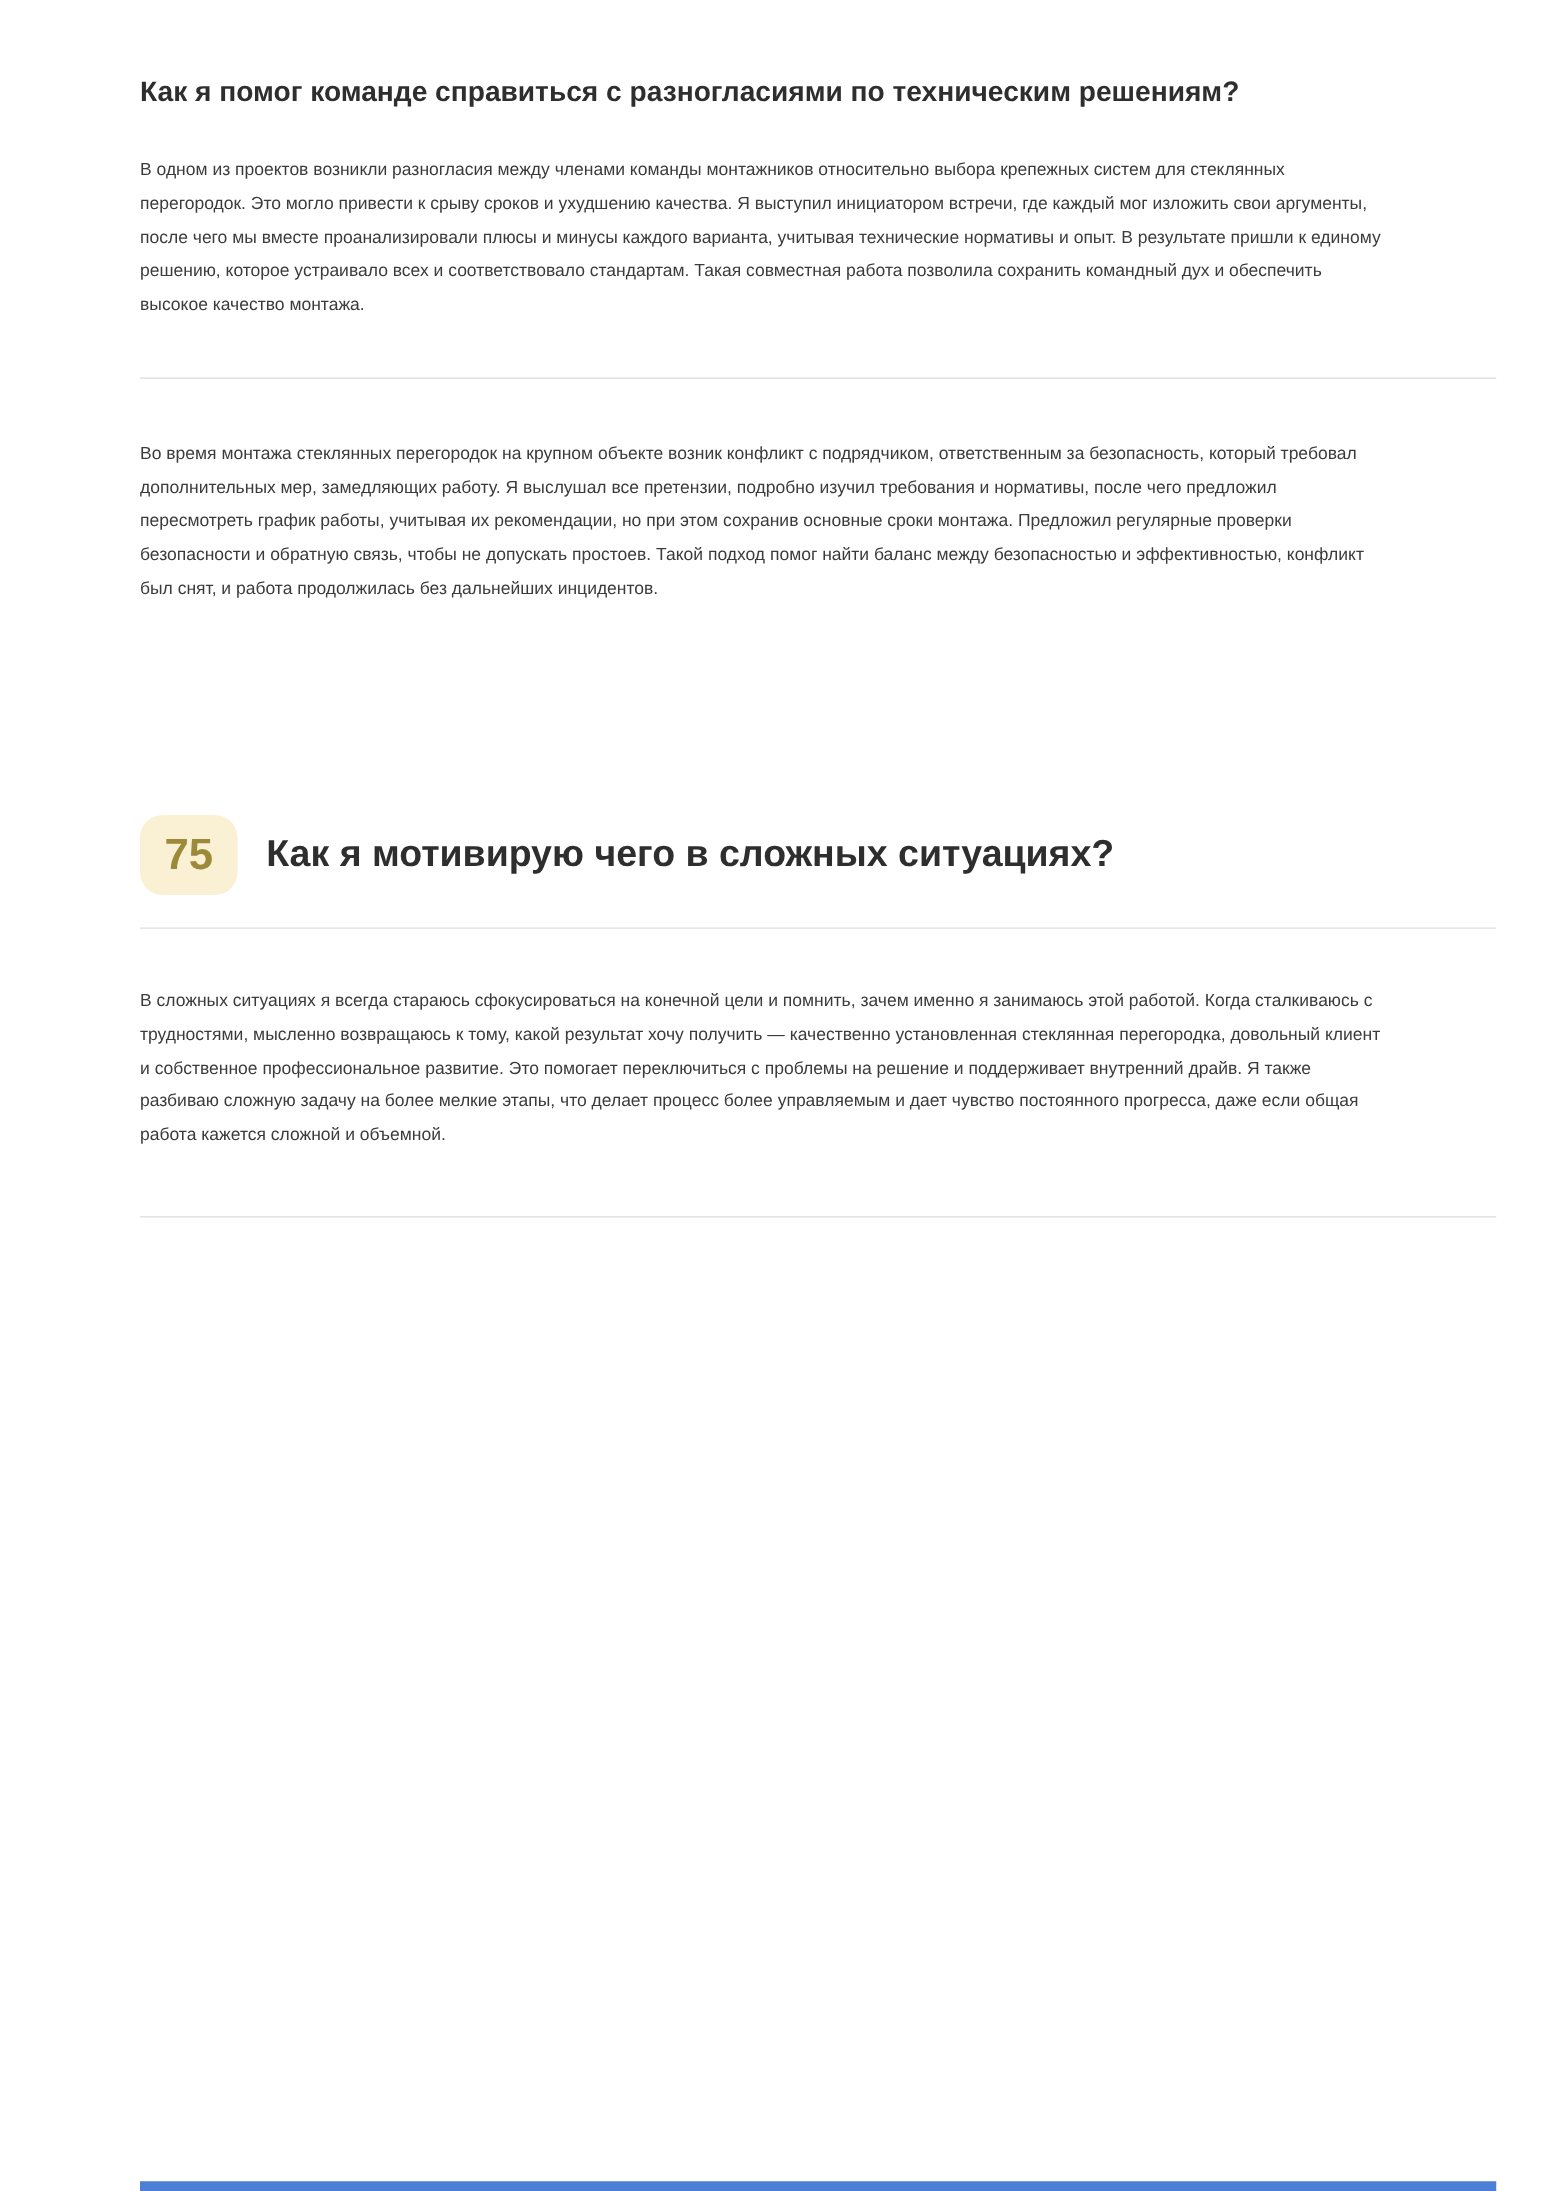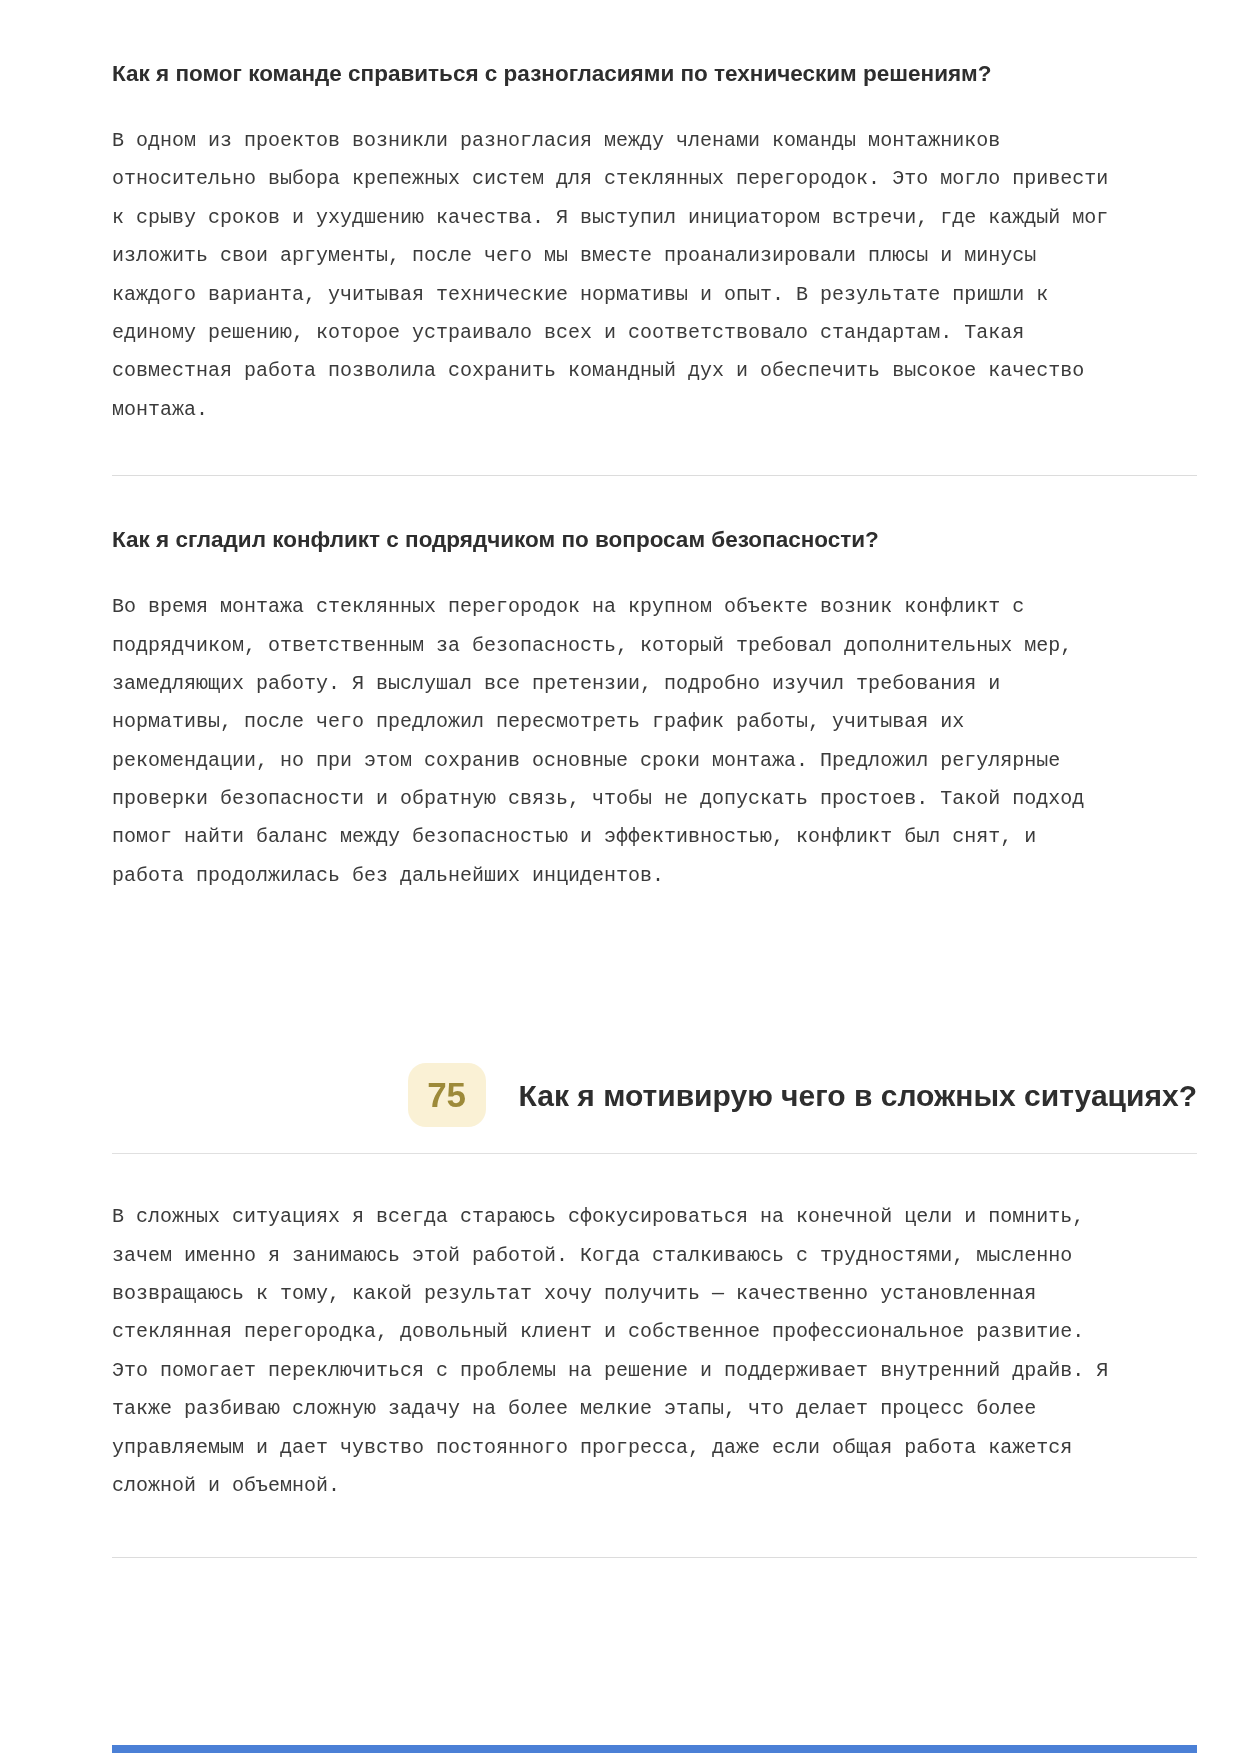--- a/index.html
+++ b/index.html
@@ -21,39 +21,37 @@
   }
   .qa-heading {
     font-size: 22.5px;
     font-weight: 700;
     color: #2e2e2e;
     line-height: 1.6;
     margin: 0 0 30px 0;
     max-width: 980px;
   }
   .qa-body {
-    font-size: 20px;
+    font-size: 14px;
     line-height: 1.92;
     color: #3b3b3b;
     margin: 0;
     max-width: 1000px;
-    font-family: Liberation Mono, monospace;
   }
   .divider {
     border: none;
     border-top: 1px solid #dcdcdc;
     margin: 46px 0;
     width: 100%;
   }
   .question-header {
     display: flex;
     align-items: center;
-    gap: 33px;
+    gap: 23px;
     margin-top: 168px;
-    justify-content: flex-end;
   }
   .question-badge {
     flex: 0 0 auto;
     width: 78px;
     height: 64px;
     border-radius: 18px;
     background: #faf1d5;
     color: #9d8a39;
     font-size: 35px;
     font-weight: 700;
@@ -98,21 +96,20 @@
 <div class="page">
 
   <section>
     <h2 class="qa-heading">Как я помог команде справиться с разногласиями по техническим решениям?</h2>
     <p class="qa-body">В одном из проектов возникли разногласия между членами команды монтажников относительно выбора крепежных систем для стеклянных перегородок. Это могло привести к срыву сроков и ухудшению качества. Я выступил инициатором встречи, где каждый мог изложить свои аргументы, после чего мы вместе проанализировали плюсы и минусы каждого варианта, учитывая технические нормативы и опыт. В результате пришли к единому решению, которое устраивало всех и соответствовало стандартам. Такая совместная работа позволила сохранить командный дух и обеспечить высокое качество монтажа.</p>
   </section>
 
   <hr class="divider">
 
   <section>
-    <h2 class="qa-heading">Как я сгладил конфликт с подрядчиком по вопросам безопасности?</h2>
     <p class="qa-body">Во время монтажа стеклянных перегородок на крупном объекте возник конфликт с подрядчиком, ответственным за безопасность, который требовал дополнительных мер, замедляющих работу. Я выслушал все претензии, подробно изучил требования и нормативы, после чего предложил пересмотреть график работы, учитывая их рекомендации, но при этом сохранив основные сроки монтажа. Предложил регулярные проверки безопасности и обратную связь, чтобы не допускать простоев. Такой подход помог найти баланс между безопасностью и эффективностью, конфликт был снят, и работа продолжилась без дальнейших инцидентов.</p>
   </section>
 
   <div class="question-header">
     <div class="question-badge">75</div>
     <h1 class="question-title">Как я мотивирую чего в сложных ситуациях?</h1>
   </div>
 
   <hr class="header-divider">
 

